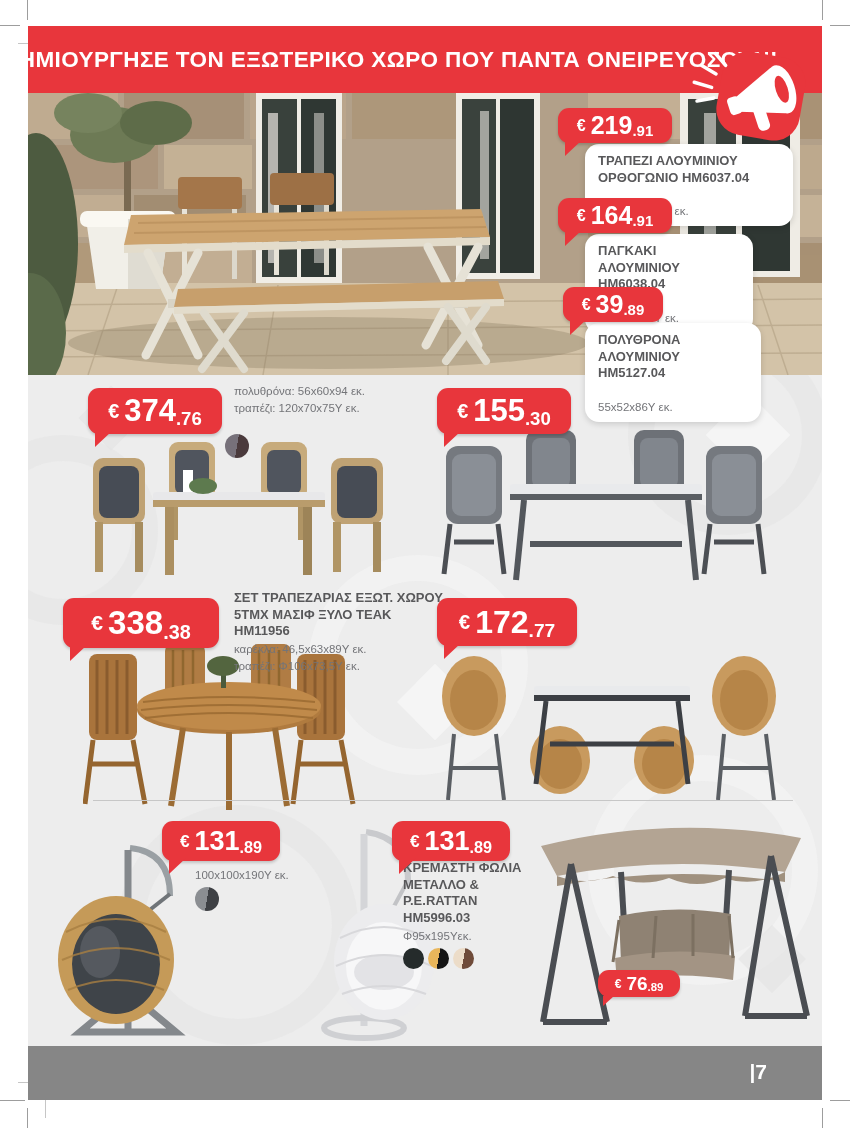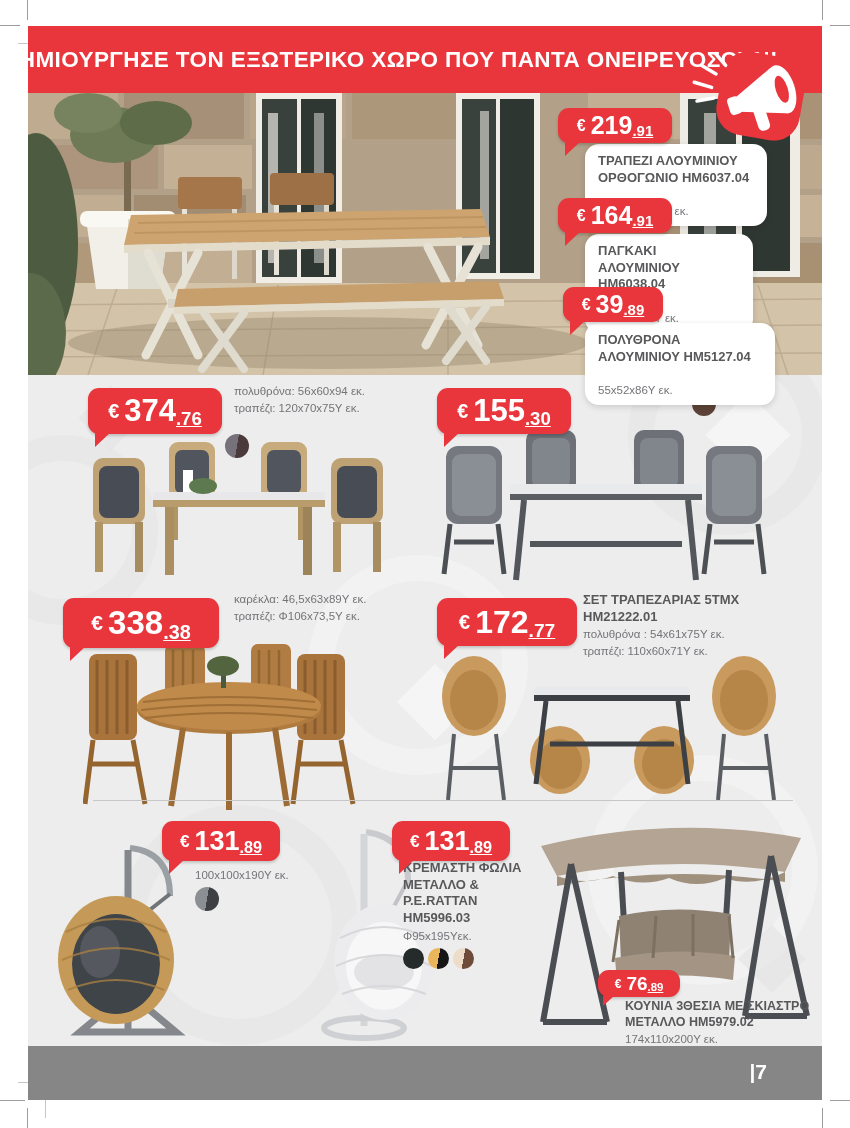--- a/index.html
+++ b/index.html
@@ -29,21 +29,21 @@
   #photo{position:absolute;left:0;top:67px;width:794px;height:282px;overflow:hidden;z-index:1;}
 
   
   .bubble{position:absolute;background:var(--red);color:#fff;border-radius:11px;
     display:flex;align-items:center;justify-content:center;font-weight:bold;z-index:5;
     box-shadow:0 2px 3px rgba(0,0,0,.18);}
   .bubble::after{content:"";position:absolute;left:7px;bottom:-13px;width:0;height:0;
     border-top:16px solid var(--red);border-right:17px solid transparent;}
   .bubble.small::after{border-top-width:10px;border-right-width:11px;bottom:-9px;left:5px;}
   .bubble .cur{font-size:.64em;margin-right:5px;}
-  .bubble .dec{font-size:.60em;align-self:flex-end;margin-bottom:4px;text-decoration:underline;}
+  .bubble .dec{font-size:.60em;align-self:flex-end;margin-bottom:4px;}
 
   .label-card{position:absolute;background:#fff;border-radius:14px;padding:9px 13px;
     box-shadow:0 2px 6px rgba(0,0,0,.15);color:var(--ink);z-index:4;}
   .label-card .name{font-weight:bold;font-size:13px;line-height:1.28;}
   .label-card .dims{font-size:11.5px;color:var(--ink2);margin-top:19px;}
 
   
   #catalog{position:absolute;left:0;top:349px;width:794px;height:671px;background:var(--bg);overflow:hidden;z-index:0;}
   .ring{position:absolute;border:26px solid #e3e3e3;border-radius:50%;opacity:.55;}
   .ring.light{border-color:#f6f6f6;}
@@ -221,41 +221,41 @@
           </g>
         </g>
       </svg>
     </div>
 
     <div class="bubble" style="left:530px;top:82px;width:114px;height:35px;font-size:25px">
       <span class="cur">€</span>
         <span>219</span>
         <span class="dec">.91</span>
     </div>
-    <div class="label-card" style="left:557px;top:118px;width:182px">
+    <div class="label-card" style="left:557px;top:118px;width:208px">
       <div class="name">ΤΡΑΠΕΖΙ ΑΛΟΥΜΙΝΙΟΥ ΟΡΘΟΓΩΝΙΟ HM6037.04</div>
       <div class="dims">150x89,5x73Y εκ.</div>
     </div>
 
     <div class="bubble" style="left:530px;top:172px;width:114px;height:35px;font-size:25px">
       <span class="cur">€</span>
         <span>164</span>
         <span class="dec">.91</span>
     </div>
     <div class="label-card" style="left:557px;top:208px;width:168px">
       <div class="name">ΠΑΓΚΑΚΙ ΑΛΟΥΜΙΝΙΟΥ HM6038.04</div>
       <div class="dims">150x36x45Y εκ.</div>
     </div>
 
     <div class="bubble" style="left:535px;top:261px;width:100px;height:35px;font-size:25px">
       <span class="cur">€</span>
         <span>39</span>
         <span class="dec">.89</span>
     </div>
-    <div class="label-card" style="left:557px;top:297px;width:190px">
+    <div class="label-card" style="left:557px;top:297px;width:176px">
       <div class="name">ΠΟΛΥΘΡΟΝΑ ΑΛΟΥΜΙΝΙΟΥ HM5127.04</div>
       <div class="dims">55x52x86Y εκ.</div>
     </div>
 
     <div id="catalog">
       <div class="ring" style="left:-60px;top:60px;width:190px;height:190px"></div>
       <div class="ring light" style="left:280px;top:180px;width:220px;height:220px"></div>
       <div class="ring" style="left:600px;top:-40px;width:200px;height:200px"></div>
       <div class="ring" style="left:90px;top:430px;width:240px;height:240px"></div>
       <div class="ring light" style="left:560px;top:380px;width:230px;height:230px"></div>
@@ -339,20 +339,21 @@
           <path d="M86 76 L78 156 M250 76 L258 156 M92 120 L244 120" stroke="#53575c" stroke-width="6" fill="none"></path>
         </g>
     </svg>
 
     <div class="bubble" style="left:35px;top:572px;width:156px;height:50px;font-size:33px">
       <span class="cur">€</span>
         <span>338</span>
         <span class="dec">.38</span>
     </div>
     <div class="prod-text" style="left:206px;top:564px;width:210px">
+      <div class="title"><span>ΣΕΤ ΤΡΑΠΕΖΑΡΙΑΣ ΕΞΩΤ. ΧΩΡΟΥ 5ΤΜΧ ΜΑΣΙΦ ΞΥΛΟ TEAK</span> <span>HM11956</span></div>
       <div class="detail">καρέκλα: 46,5x63x89Y εκ.</div>
       <div class="detail">τραπέζι: Φ106x73,5Y εκ.</div>
     </div>
     <svg class="prod-img" style="left:55px;top:618px" width="300" height="175" viewBox="0 0 300 175">
       <g>
           <rect x="6" y="10" width="48" height="86" rx="8" fill="#a9743c"></rect>
           <g stroke="#8a5c2e" stroke-width="3">
             <line x1="14" y1="16" x2="14" y2="90"></line>
             <line x1="24" y1="16" x2="24" y2="90"></line>
             <line x1="34" y1="16" x2="34" y2="90"></line>
@@ -397,25 +398,20 @@
           <path d="M100 84 L88 162 M192 84 L204 162 M146 88 L146 166" stroke="#9c6c34" stroke-width="6" fill="none"></path>
           <rect x="138" y="26" width="5" height="18" fill="#4a5a3c"></rect>
           <ellipse cx="140" cy="22" rx="16" ry="10" fill="#53653f"></ellipse>
         </g>
     </svg>
 
     <div class="bubble" style="left:409px;top:572px;width:140px;height:48px;font-size:32px">
       <span class="cur">€</span>
         <span>172</span>
         <span class="dec">.77</span>
-    </div>
-    <div class="prod-text" style="left:555px;top:566px;width:180px">
-      <div class="title"><span>ΣΕΤ ΤΡΑΠΕΖΑΡΙΑΣ 5ΤΜΧ</span> <span>HM21222.01</span></div>
-      <div class="detail">πολυθρόνα : 54x61x75Y εκ.</div>
-      <div class="detail">τραπέζι: 110x60x71Y εκ.</div>
     </div>
     <svg class="prod-img" style="left:410px;top:618px" width="345" height="172" viewBox="0 0 345 172">
       <g>
           <ellipse cx="36" cy="52" rx="32" ry="40" fill="#c89a5e"></ellipse>
           <ellipse cx="36" cy="56" rx="24" ry="30" fill="#b68548"></ellipse>
           <path d="M16 90 L10 156 M58 90 L66 156 M14 124 L62 124" stroke="#5a5e63" stroke-width="4" fill="none"></path>
         </g>
       <g>
           <ellipse cx="306" cy="52" rx="32" ry="40" fill="#c89a5e"></ellipse>
           <ellipse cx="306" cy="56" rx="24" ry="30" fill="#b68548"></ellipse>
@@ -502,23 +498,19 @@
         <path d="M96 104 Q150 92 208 102 L206 150 Q150 140 98 150 Z" fill="#8f8273"></path>
         <path d="M92 146 Q150 134 212 144 L210 168 Q150 158 94 170 Z" fill="#a39484"></path>
         <path d="M96 108 L90 150 M133 104 L130 146 M170 102 L170 144 M206 104 L210 146" stroke="#7c7061" stroke-width="3"></path>
       </g>
     </svg>
     <div class="bubble small" style="left:570px;top:944px;width:82px;height:27px;font-size:19px">
       <span class="cur">€</span>
         <span>76</span>
         <span class="dec">.89</span>
     </div>
-    <div class="prod-text" style="left:597px;top:972px;width:205px">
-      <div class="title" style="font-size:12.5px"><span>ΚΟΥΝΙΑ 3ΘΕΣΙΑ ΜΕ ΣΚΙΑΣΤΡΟ ΜΕΤΑΛΛΟ</span> <span>HM5979.02</span></div>
-      <div class="detail">174x110x200Y εκ.</div>
-    </div>
 
     <div id="footer">
       <div class="pnum">|7</div>
     </div>
 
   </div>
 </div>
 
 </body></html>

